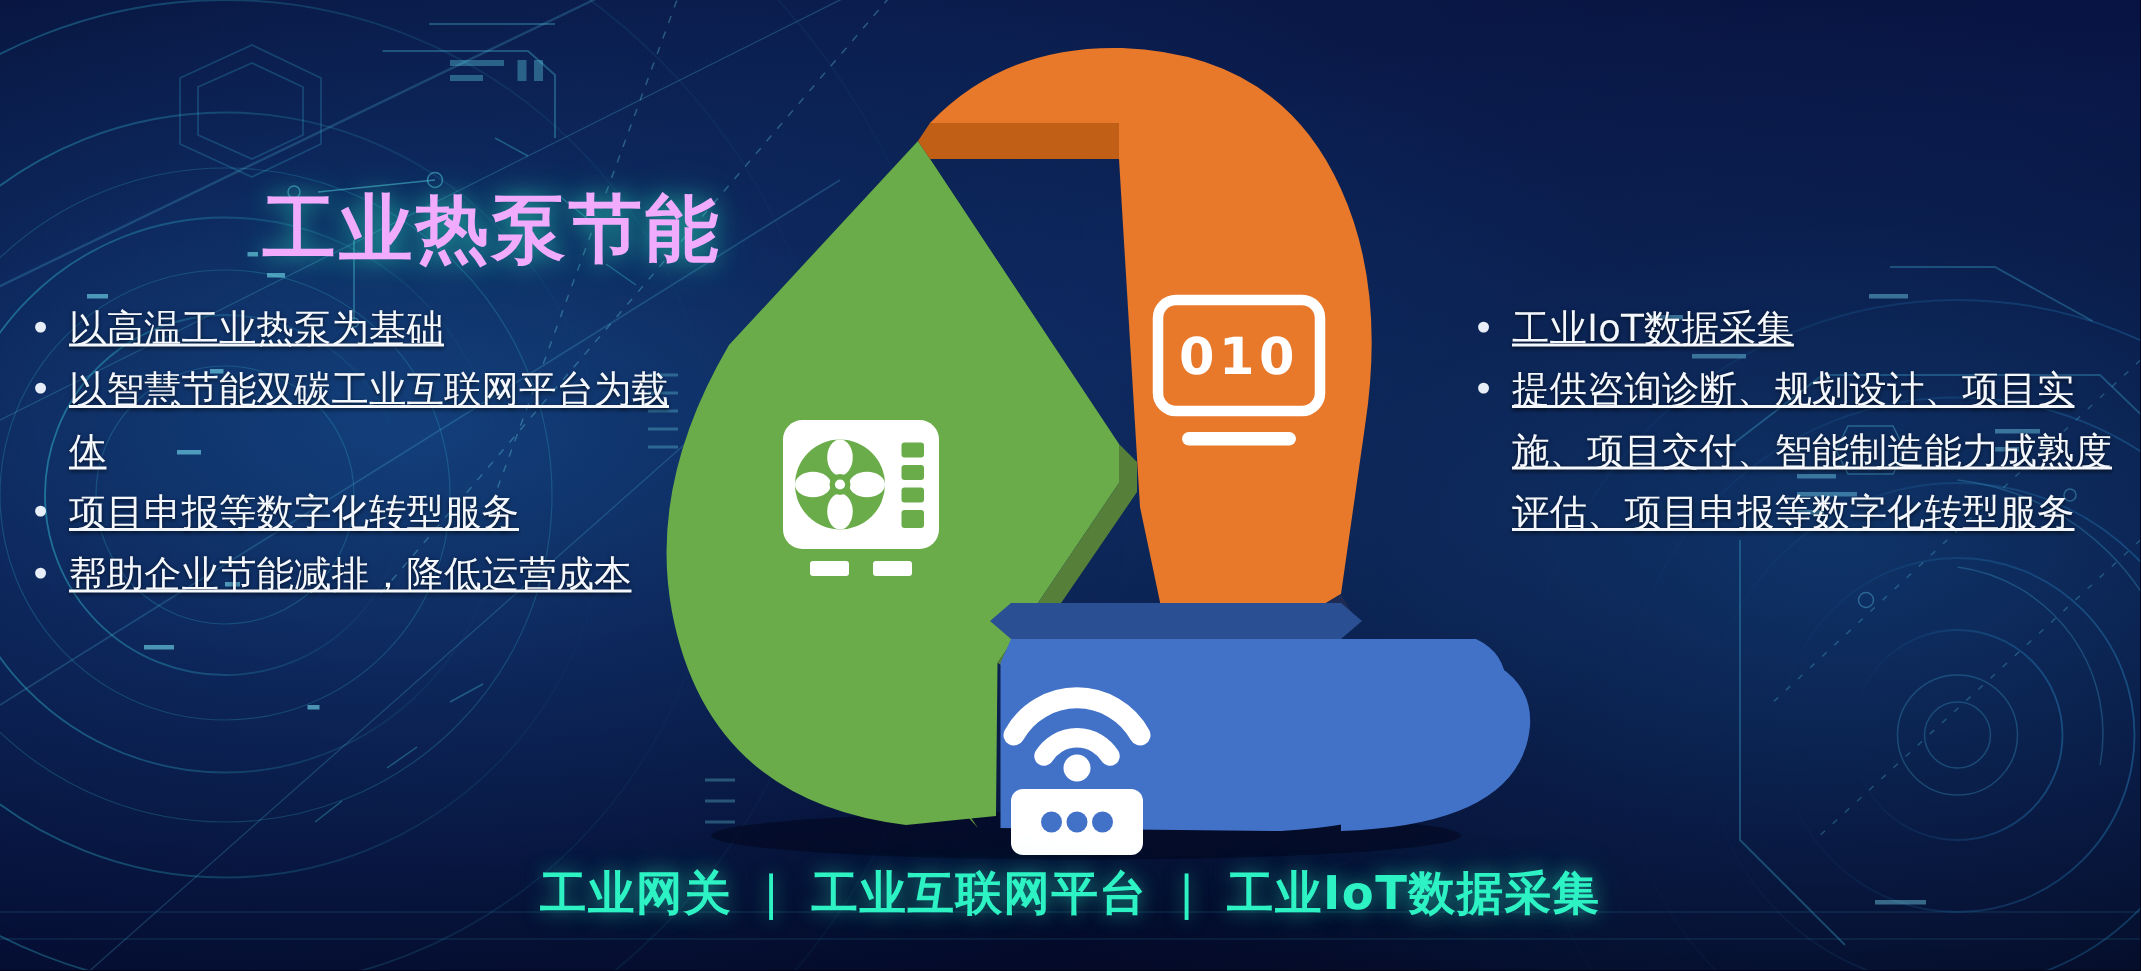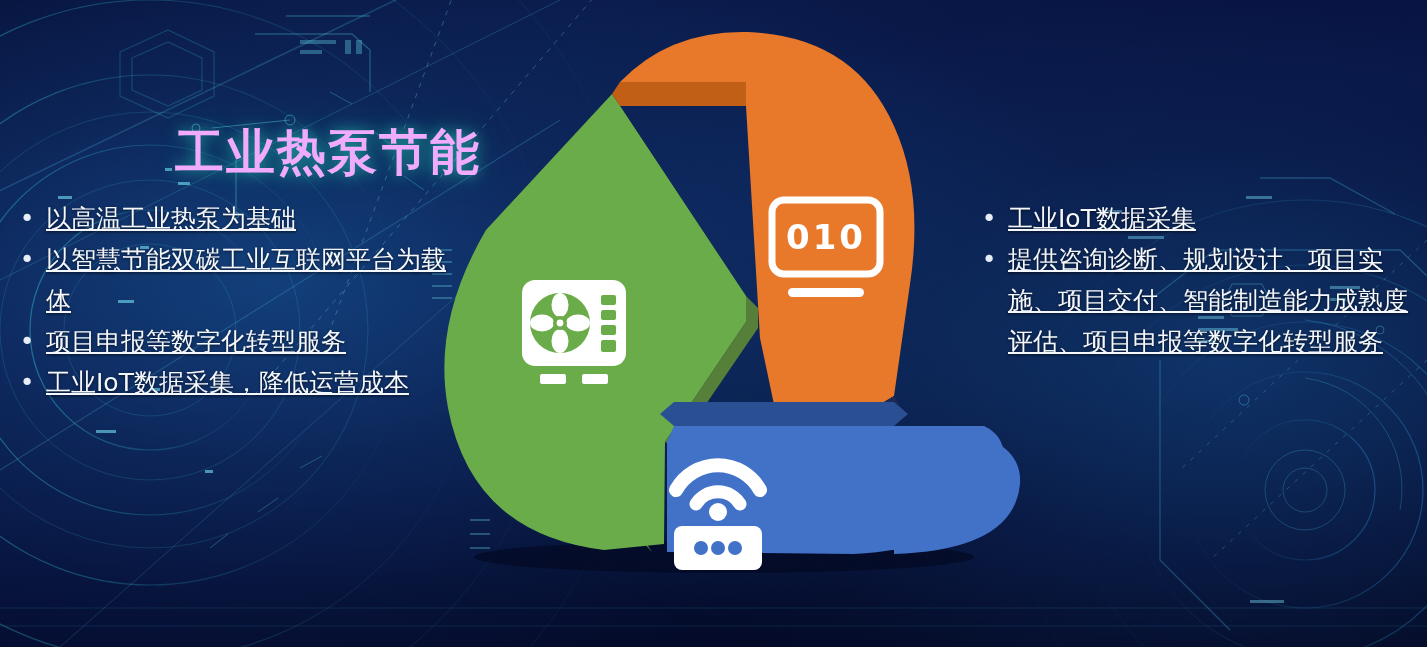--- a/index.html
+++ b/index.html
@@ -353,30 +353,37 @@
     <div class="bullet-row">
       <span class="bullet-dot">•</span>
       <span class="bullet-text">以智慧节能双碳工业互联网平台为载体</span>
     </div>
     <div class="bullet-row">
       <span class="bullet-dot">•</span>
       <span class="bullet-text">项目申报等数字化转型服务</span>
     </div>
     <div class="bullet-row">
       <span class="bullet-dot">•</span>
-      <span class="bullet-text">工业IoT数据采集，降低运营成本</span>
+      <span class="bullet-text">帮助企业节能减排，降低运营成本</span>
     </div>
   </div>
 
 
   <div id="bullets-right" class="bullets">
     <div class="bullet-row">
       <span class="bullet-dot">•</span>
       <span class="bullet-text">工业IoT数据采集</span>
     </div>
     <div class="bullet-row">
       <span class="bullet-dot">•</span>
       <span class="bullet-text">提供咨询诊断、规划设计、项目实施、项目交付、智能制造能力成熟度评估、项目申报等数字化转型服务</span>
     </div>
   </div>
 
+  <div id="caption">
+    <span>工业网关</span>
+    <span class="sep">|</span>
+    <span>工业互联网平台</span>
+    <span class="sep">|</span>
+    <span>工业IoT数据采集</span>
+  </div>
 
 </div>
 
 </body></html>

